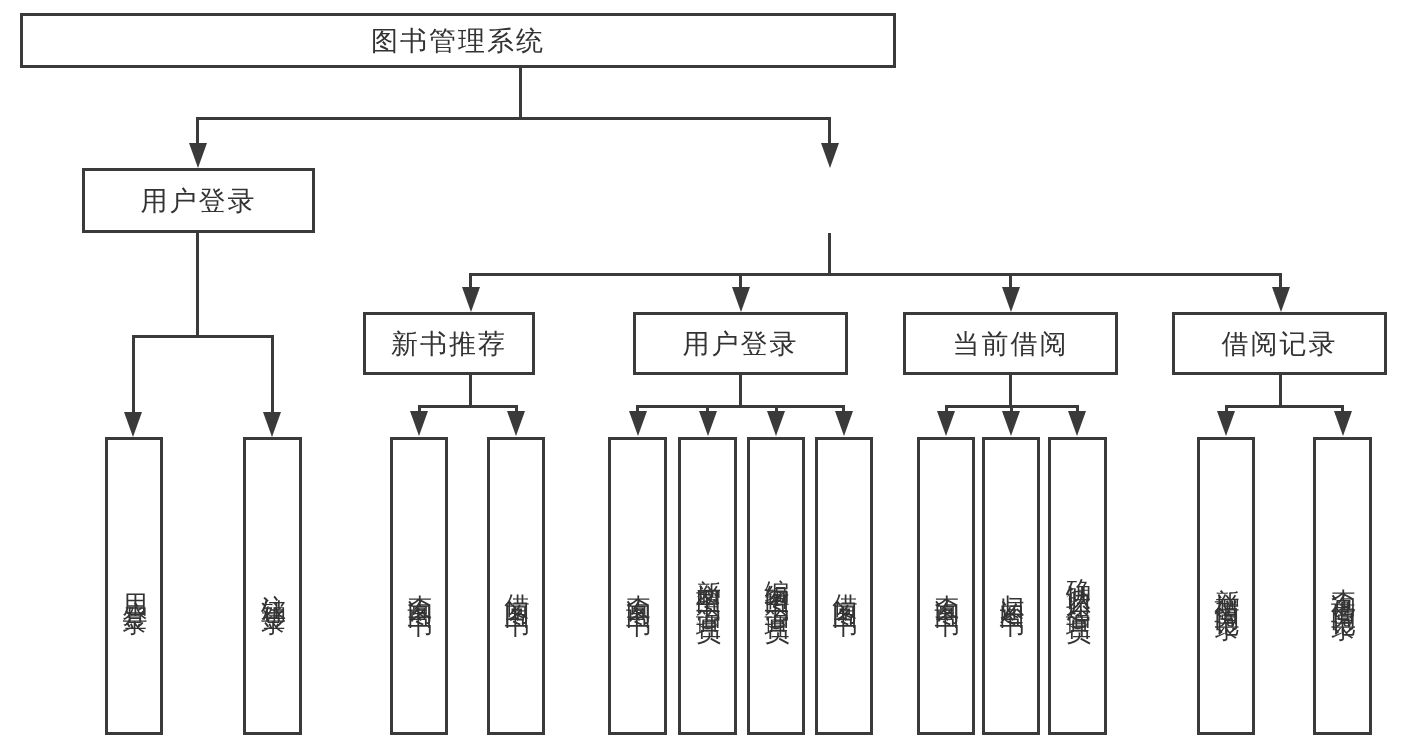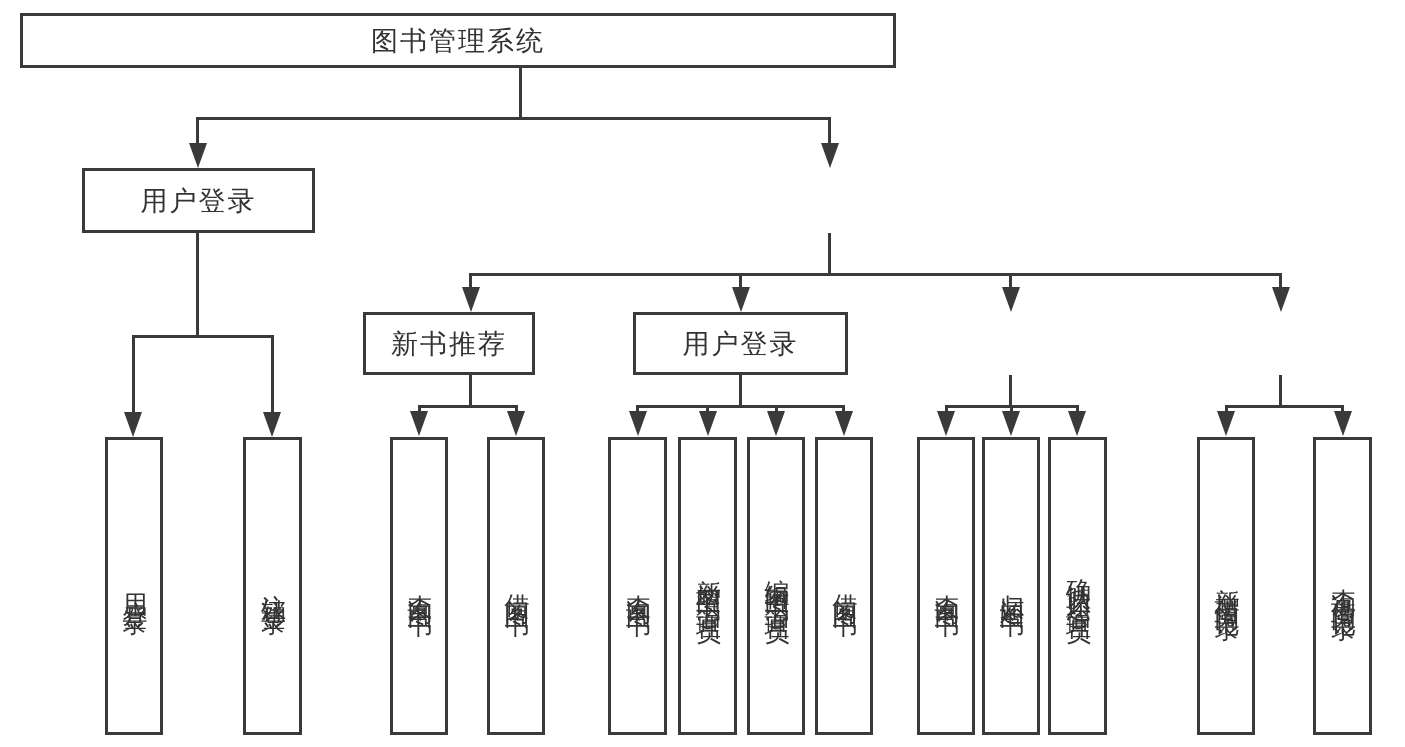--- a/index.html
+++ b/index.html
@@ -40,20 +40,26 @@
 
   <div class="box hbox" style="left:82px;top:168px;width:233px;height:65px">
     <span>用户登录</span>
   </div>
 
   <div class="box hbox" style="left:363px;top:312px;width:172px;height:63px">
     <span>新书推荐</span>
   </div>
   <div class="box hbox" style="left:633px;top:312px;width:215px;height:63px">
     <span>用户登录</span>
+  </div>
+  <div class="box hbox" style="left:903px;top:312px;width:215px;height:63px">
+    <span>当前借阅</span>
+  </div>
+  <div class="box hbox" style="left:1172px;top:312px;width:215px;height:63px">
+    <span>借阅记录</span>
   </div>
 
   <div class="box vbox" style="left:105px;top:437px;width:58px;height:298px">
     <span>用户登录</span>
   </div>
   <div class="box vbox" style="left:243px;top:437px;width:59px;height:298px">
     <span>注销登录</span>
   </div>
 
   <div class="box vbox" style="left:390px;top:437px;width:58px;height:298px">

